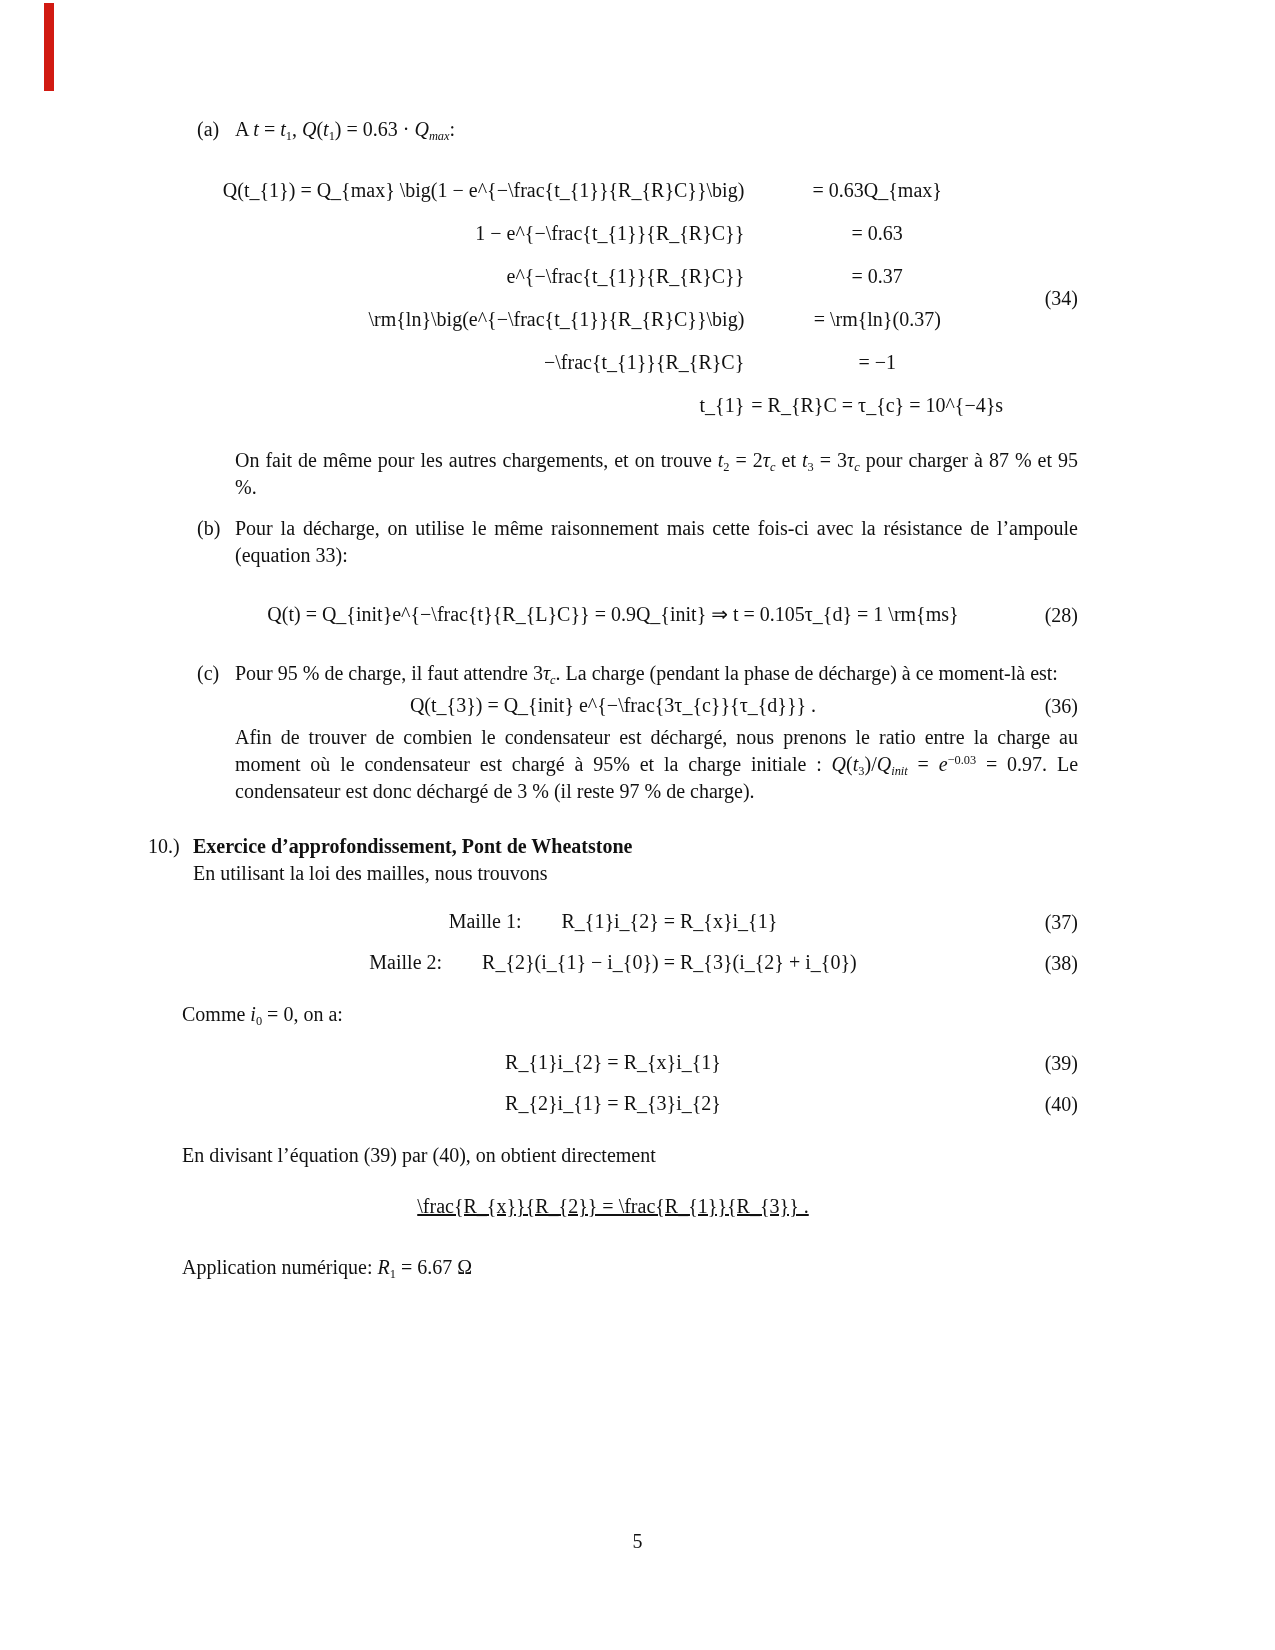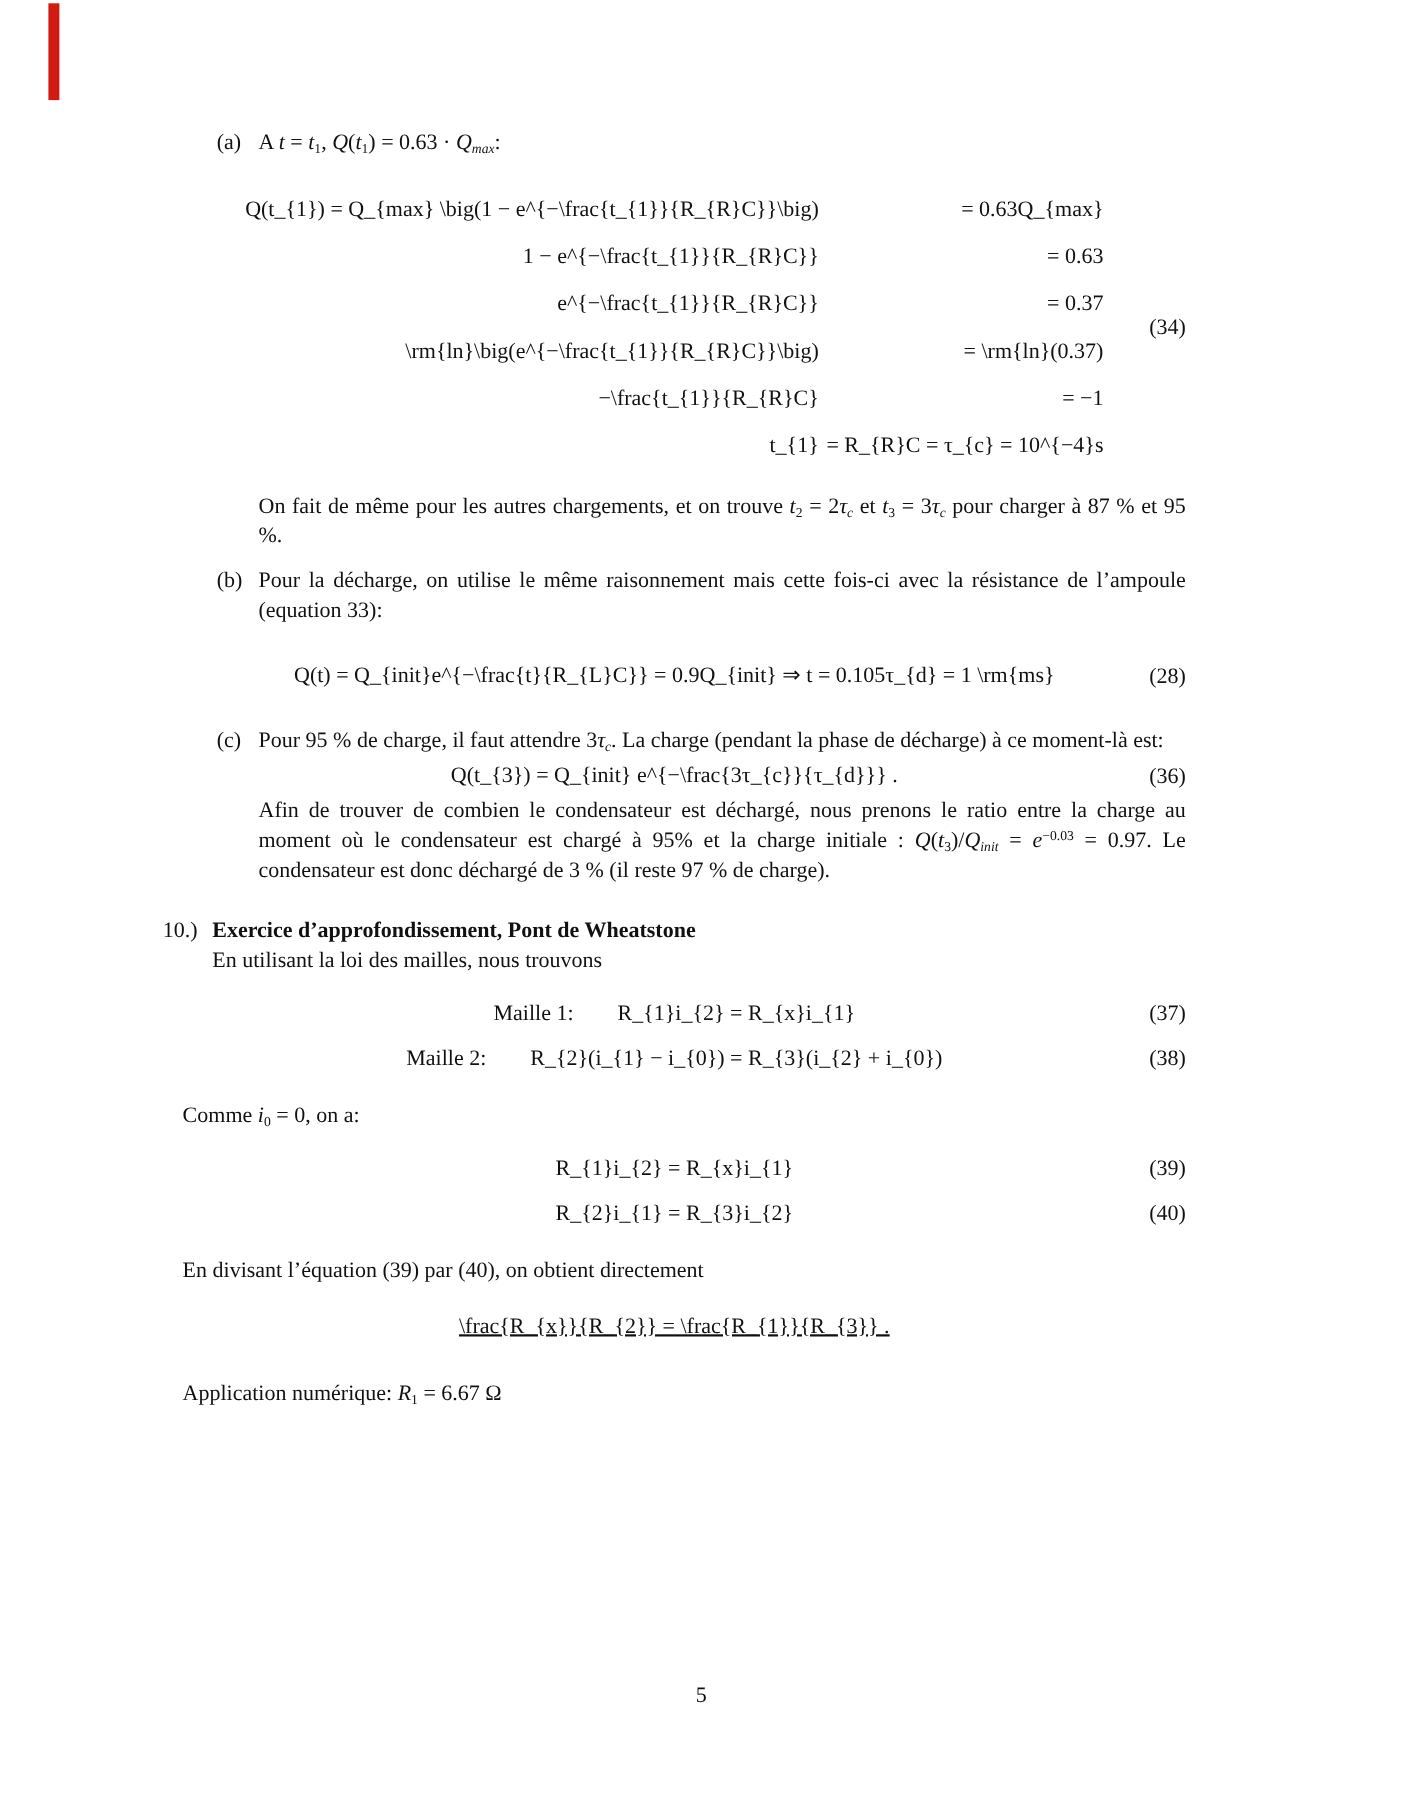--- a/index.html
+++ b/index.html
@@ -15,28 +15,28 @@
   
   .enum-item{display:flex;align-items:flex-start;}
   .lvl-abc{margin-left:49px;}
   .lvl-abc .enum-label{flex:0 0 38px;}
   .lvl-num .enum-label{flex:0 0 45px;font-weight:bold;}
   .enum-body{flex:1;text-align:justify;}
   .bold-title{font-weight:bold;}
 
   .para{margin:0;text-align:justify;}
   .indent-abc{margin-left:87px;}
-  .flush{margin-left:18px;}
+  .flush{margin-left:34px;}
 
   
   .eq-block{position:relative;margin:26px 0 20px 0;}
   .eqalign{margin:0 auto;border-collapse:collapse;}
   .eqalign td{padding:8px 0;vertical-align:middle;white-space:nowrap;}
   .eqalign td.l{text-align:right;}
-  .eqalign td.r{text-align:right;padding-left:7px;}
+  .eqalign td.r{text-align:center;padding-left:7px;}
   .eq-line{position:relative;text-align:center;white-space:nowrap;}
   .eq-group{margin-top:14px;}
   .eq-group .eq-line{padding:7px 0;}
   .eqnum{position:absolute;right:0;top:50%;transform:translateY(-50%);font-style:normal;}
   .mlabel{font-style:normal;}
   .gap{display:inline-block;width:40px;}
 
   
   .v{font-style:italic;}
   sub,sup{font-size:0.62em;line-height:0;}

